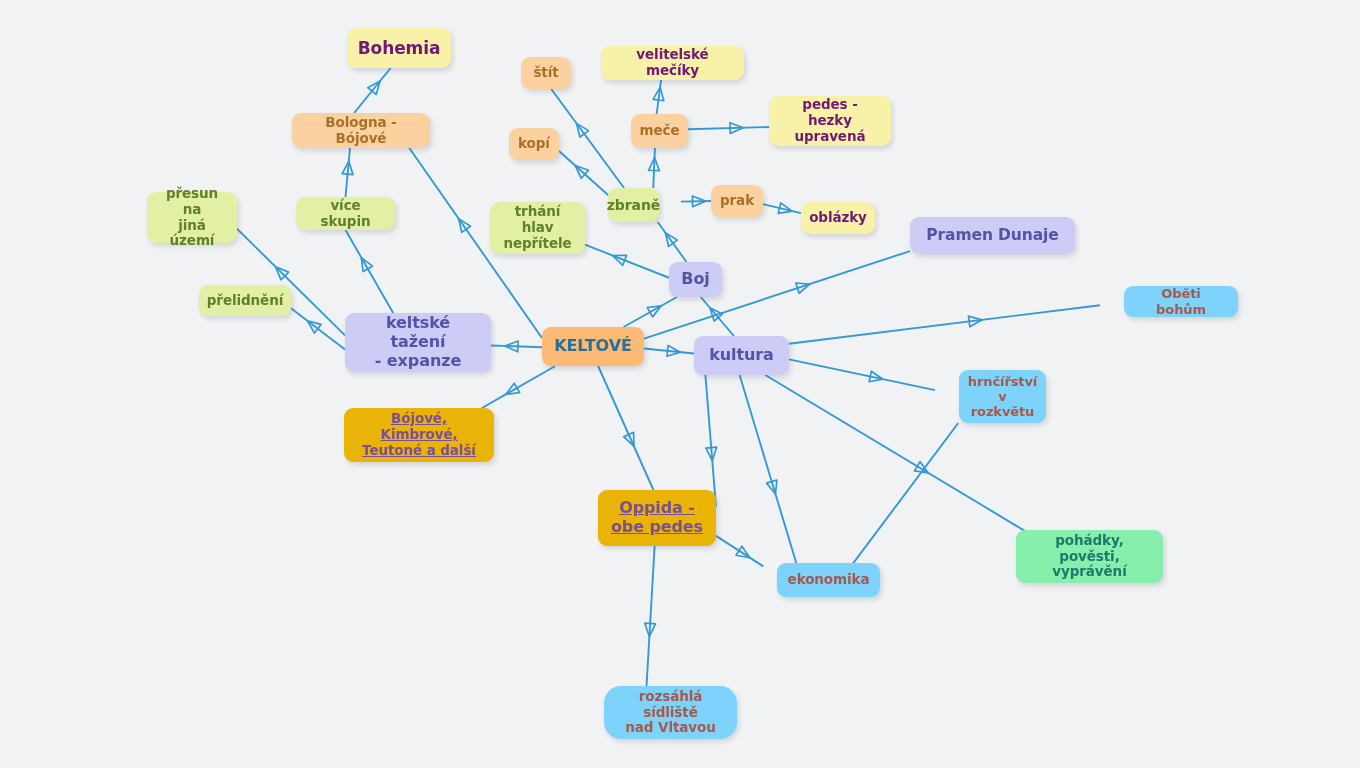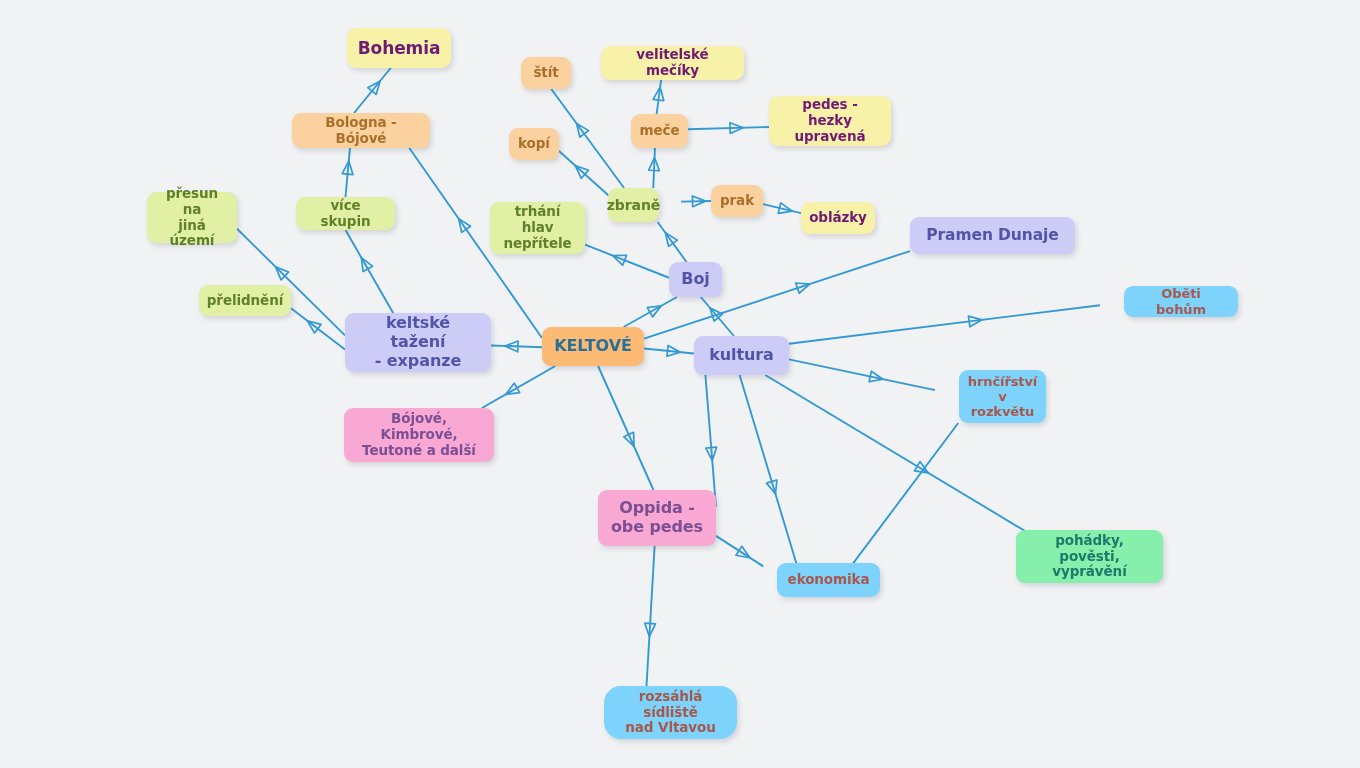--- a/index.html
+++ b/index.html
@@ -40,21 +40,21 @@
     box-shadow: 2px 3px 5px rgba(60,60,70,0.16);
     white-space: pre-line;
     letter-spacing: -0.1px;
   }
   
   .c-blue    { background:#fdba74; color:#2a7099; }
   .c-lav     { background:#ccccf7; color:#5353a8; }
   .c-yellow  { background:#f8f2a8; color:#701a75; }
   .c-orange  { background:#fbd1a0; color:#a9702a; }
   .c-green   { background:#e2f0a5; color:#61802a; }
-  .c-violet  { background:#f9a8d4; color:#7a4f93; }
+  .c-violet  { background:#eab308; color:#7a4f93;text-decoration:underline; }
   .c-pink    { background:#7dd3fc; color:#a8584a;margin-left:24px; }
   .c-mint    { background:#86efac; color:#1d7a6b; }
 </style>
 </head>
 <body>
 
 <div id="canvas">
   <svg id="edges" viewBox="0 0 1360 768">
       <g>
         <line x1="354.1" y1="113" x2="390.68" y2="68" stroke="#3399d4" stroke-width="1.9"></line>

